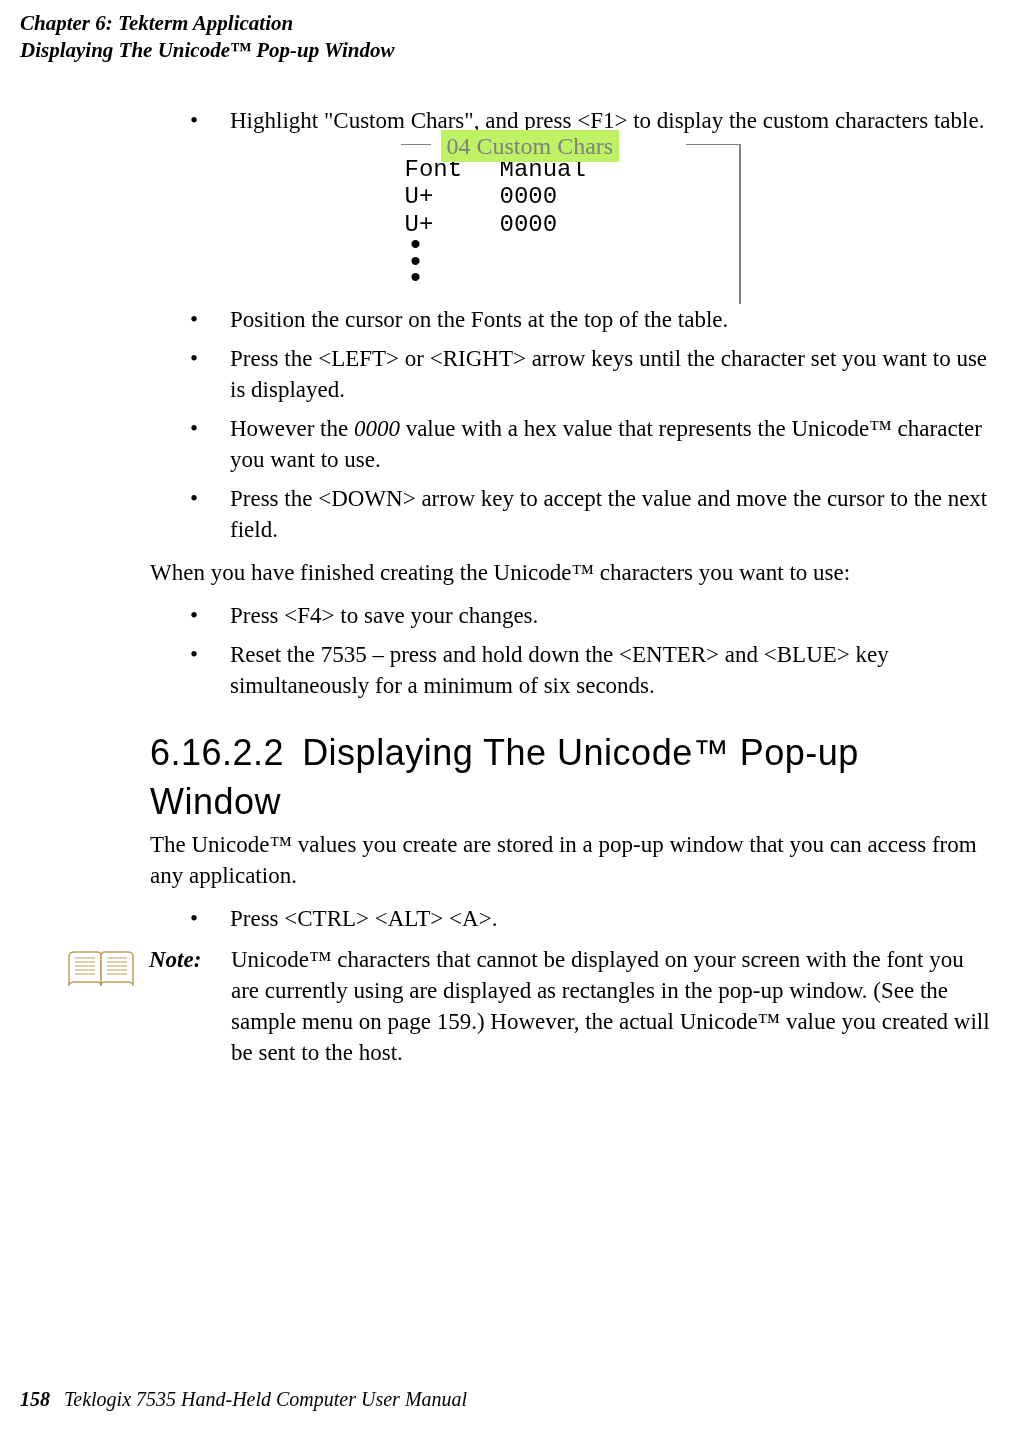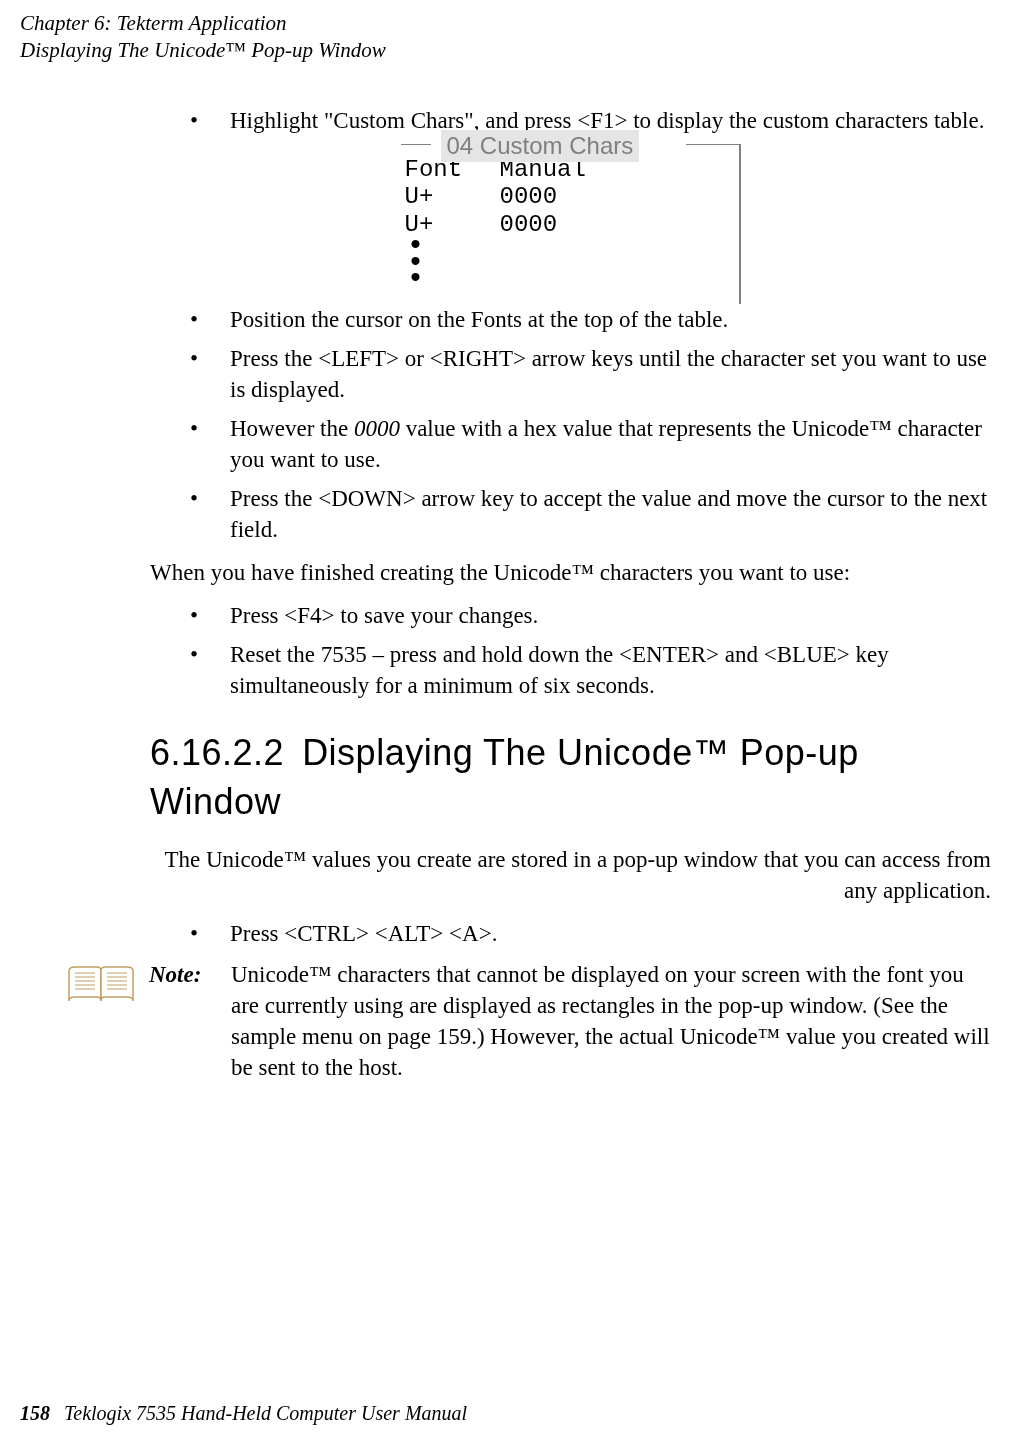--- a/index.html
+++ b/index.html
@@ -14,21 +14,21 @@
       font-family: 'Times New Roman', Times, serif;
       background: #ffffff;
       color: #000000;
       position: relative;
     }
     .header {
       padding: 10px 0 0 20px;
       font-style: italic;
       font-size: 21px;
       line-height: 1.3;
-      font-weight: normal;
+      font-weight: bold;
     }
     .content {
       padding: 40px 25px 0 150px;
       font-size: 23px;
       line-height: 1.35;
     }
     .bullet-item {
       display: flex;
       margin-bottom: 8px;
     }
@@ -42,27 +42,27 @@
     .bullet-list {
       margin: 0;
       padding: 0;
     }
     .custom-chars-box {
       margin: 8px auto 12px auto;
       width: 340px;
       position: relative;
     }
     .box-title {
-      font-family: Liberation Sans, sans-serif;
+      font-family: Liberation Serif, serif;
       font-size: 24px;
       color: #808080;
       position: absolute;
       top: -14px;
       left: 40px;
-      background: #e5e5e5;
+      background: #bef264;
       padding: 0 6px;
     }
     .box-title-line-left {
       position: absolute;
       top: 0;
       left: 0;
       width: 30px;
       height: 1.5px;
       background: #808080;
     }
@@ -129,21 +129,21 @@
       font-style: italic;
       font-weight: bold;
       width: 82px;
       flex-shrink: 0;
     }
     .note-text {
       flex: 1;
     }
     .footer {
       position: absolute;
-      bottom: 26px;
+      bottom: 40px;
       left: 20px;
       font-size: 20px;
       font-style: italic;
       margin-top: 28px;
     }
     .footer-page {
       font-weight: bold;
       margin-right: 14px;
       font-style: italic;
     }
@@ -230,21 +230,21 @@
     <div class="bullet-item">
       <div class="bullet">•</div>
       <div class="bullet-text">Reset the 7535 – press and hold down the &lt;ENTER&gt; and &lt;BLUE&gt; key simultaneously for a minimum of six seconds.</div>
     </div>
   </div>
 
   <div class="section-heading">
     <span class="section-number">6.16.2.2</span><span>Displaying  The  Unicode™  Pop-up Window</span>
   </div>
 
-  <div class="paragraph" style="margin-top:17px;text-align:right;">The Unicode™ values you create are stored in a pop-up window that you can access from any application.</div>
+  <div class="paragraph" style="margin-top:2px;">The Unicode™ values you create are stored in a pop-up window that you can access from any application.</div>
 
 
   <div class="bullet-list indent-block">
     <div class="bullet-item">
       <div class="bullet">•</div>
       <div class="bullet-text">Press &lt;CTRL&gt; &lt;ALT&gt; &lt;A&gt;.</div>
     </div>
   </div>
 
   <div class="note-row">

